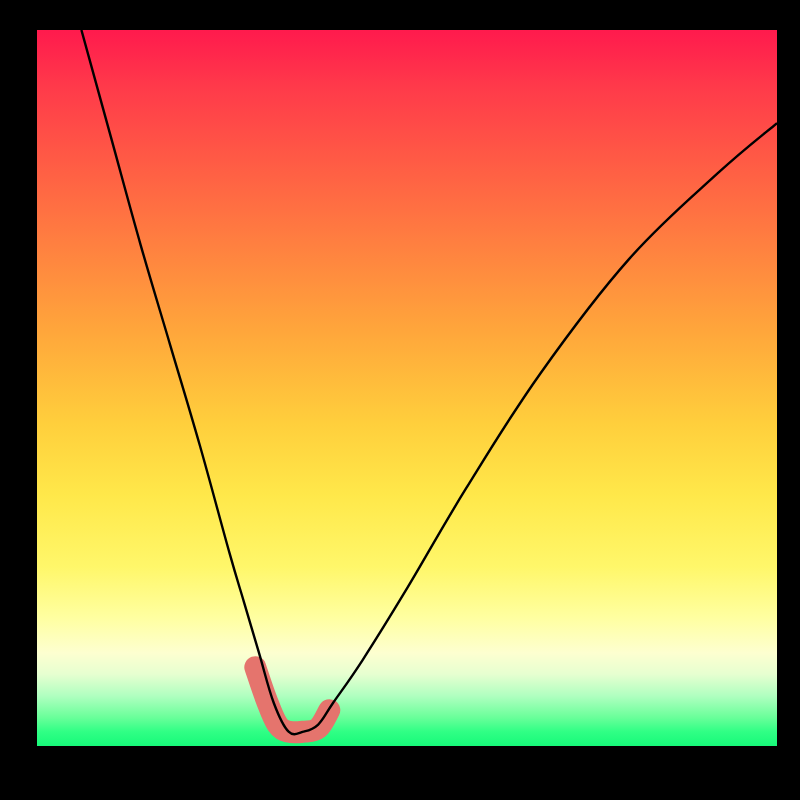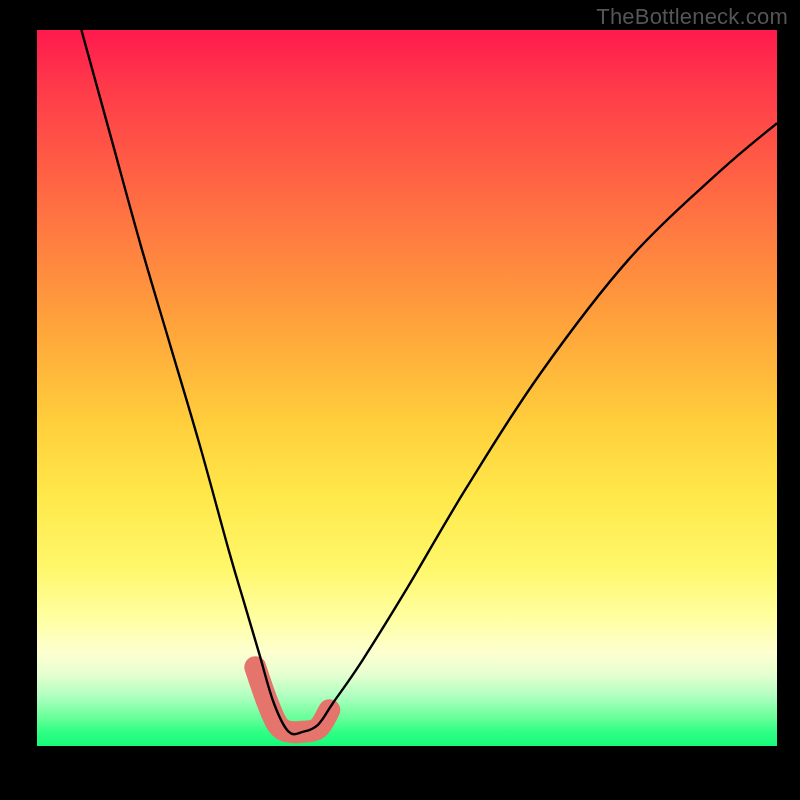--- a/index.html
+++ b/index.html
@@ -59,21 +59,20 @@
     position: absolute;
     inset: 0;
     width: 100%;
     height: 100%;
   }
 </style>
 </head>
 <body>
 
 <div class="container">
-  <div class="watermark">TheBottleneck.com</div>
 
   <div class="plot-area">
     <div class="gradient-bg"></div>
     <svg class="curve" viewBox="0 0 740 716" preserveAspectRatio="none">
       <g>
         <path id="highlight-path" d="M 218.29999999999998 637.24 C 220.29799999999997 643.0396000000001, 225.404 659.1496000000001, 229.4 669.46 C 233.39600000000002 679.7704, 236.504 688.7204, 240.5 694.52 C 244.496 700.3195999999999, 246.93800000000002 700.3911999999999, 251.60000000000002 701.68 C 256.262 702.9688, 261.072 702.3244, 266.4 701.68 C 271.72799999999995 701.0355999999999, 276.538 701.9664, 281.2 698.1 C 285.86199999999997 694.2336, 290.302 683.422, 292.3 680.2" stroke="#e5746d" stroke-width="22" stroke-linecap="round" stroke-linejoin="round" fill="none"></path>
       </g>
       <g>
         <path id="curve-path" d="M 44.4 0 C 49.728 19.331999999999994, 63.344 68.73599999999998, 74 107.39999999999998 C 84.656 146.06399999999996, 92.94400000000002 177.4248, 103.60000000000001 214.8 C 114.256 252.17520000000002, 122.54399999999998 278.95359999999994, 133.2 315.03999999999996 C 143.856 351.1264, 152.144 377.9048, 162.8 415.28000000000003 C 173.45600000000002 452.65520000000004, 184.40800000000002 494.3264, 192.4 522.68 C 200.392 551.0336, 201.872 554.7568, 207.20000000000002 572.8 C 212.52800000000002 590.8431999999999, 216.672 604.8768, 222 622.92 C 227.328 640.9631999999999, 231.472 658.8632, 236.8 673.04 C 242.12800000000001 687.2167999999999, 246.27200000000002 696.5247999999999, 251.60000000000002 701.68 C 256.928 706.8352, 261.072 702.9688, 266.4 701.68 C 271.72799999999995 700.3911999999999, 275.87199999999996 699.6752, 281.2 694.52 C 286.528 689.3648, 288.008 684.6392, 296 673.04 C 303.992 661.4408, 312.28000000000003 650.7008000000001, 325.6 630.08 C 338.92 609.4592, 351.35200000000003 589.4112, 370 558.48 C 388.64799999999997 527.5488, 405.224 496.904, 429.2 458.24 C 453.176 419.576, 473.8960000000001 384.9216, 503.20000000000005 343.68 C 532.504 302.4384, 560.032 265.2064, 592 229.11999999999995 C 623.968 193.03359999999992, 654.1600000000001 167.6871999999999, 680.8000000000001 143.19999999999993 C 707.44 118.71279999999994, 729.344 102.10160000000002, 740 93.08000000000004" stroke="#000" stroke-width="2.4" fill="none"></path>
       </g>

